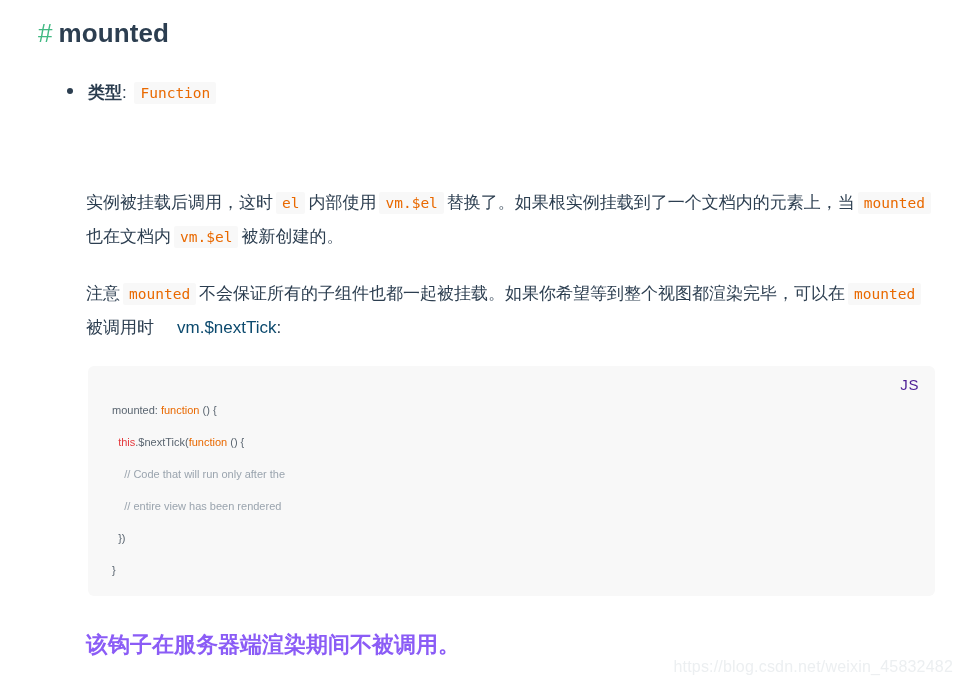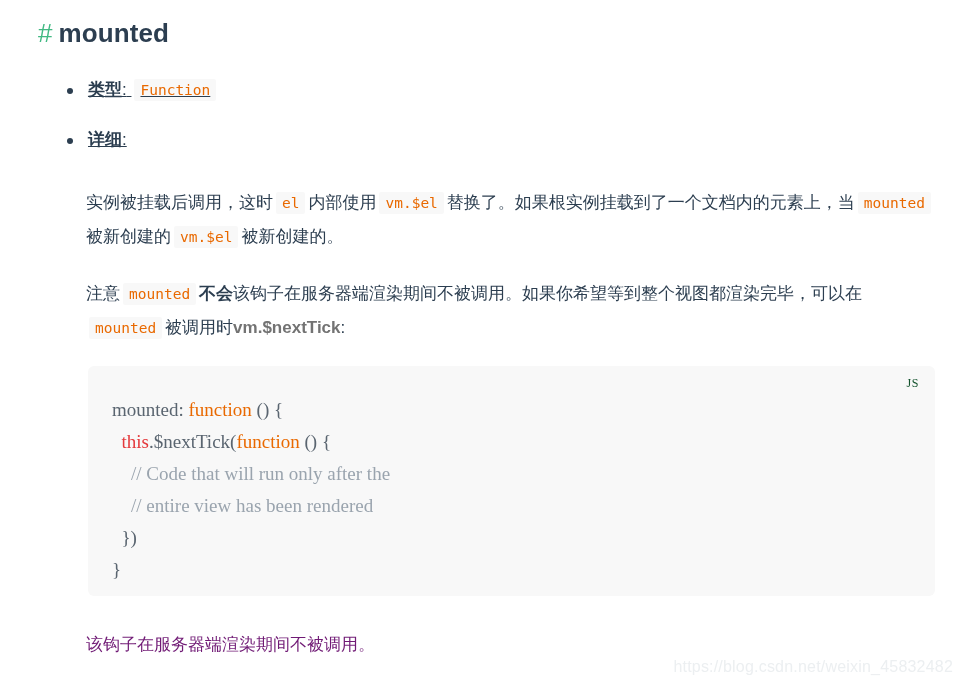--- a/index.html
+++ b/index.html
@@ -45,23 +45,22 @@
   .bullets {
     position: absolute;
     left: 64px;
     top: 76px;
     width: 880px;
   }
   .bullet-row {
     position: relative;
     padding-left: 24px;
     font-size: 17px;
-    line-height: 28px;
+    line-height: 33px;
     margin-bottom: 22px;
-    text-decoration: underline;
   }
   .bullet-row::before {
     content: "";
     position: absolute;
     left: 3px;
     top: 12px;
     width: 6px;
     height: 6px;
     border-radius: 50%;
     background: #2c3e50;
@@ -93,72 +92,73 @@
     top: 186px;
     width: 854px;
   }
   .para {
     font-size: 17px;
     line-height: 33px;
     color: #2c3e50;
     margin: 0 0 23px 0;
     text-align: left;
   }
-  .para b { font-weight: bold; }
+  .para b { font-weight: normal; }
   a.vuelink {
-    color: #737373;
-    font-weight: bold;
+    color: #0c4a6e;
+    font-weight: normal;
     text-decoration: none;
+    margin-left: 23px;
   }
 
   
   .codeblock {
     position: absolute;
     left: 88px;
     top: 366px;
     width: 847px;
     height: 230px;
     background: #f8f8f8;
     border-radius: 6px;
     box-sizing: border-box;
   }
   .code-lang {
     position: absolute;
     right: 16px;
     top: 10px;
-    font-size: 12px;
-    font-family: Liberation Serif, serif;
-    color: #14532d;
+    font-size: 15px;
+    font-family: Liberation Sans, sans-serif;
+    color: #4c1d95;
     letter-spacing: 0.6px;
     text-transform: uppercase;
   }
   pre.code {
     margin: 0;
     padding: 28px 0 0 24px;
-    font-family: Liberation Serif, serif;
-    font-size: 19px;
+    font-family: Liberation Sans, sans-serif;
+    font-size: 11px;
     line-height: 32px;
     color: #5a6570;
     white-space: pre;
     overflow: hidden;
   }
   .tok-kw { color: #e96900; }
   .tok-this { color: #e4393c; }
   .tok-plain { color: #5a6570; }
   .tok-punct { color: #5a6570; }
   .tok-comment { color: #9aa4ae; }
 
   
   .closing {
     position: absolute;
     left: 86px;
     top: 631px;
-    font-size: 17px;
-    font-weight: normal;
-    color: #701a75;
+    font-size: 22px;
+    font-weight: bold;
+    color: #8b5cf6;
     line-height: 28px;
     white-space: nowrap;
   }
 
   
   .watermark {
     position: absolute;
     right: 8px;
     bottom: 4px;
     font-size: 16px;
@@ -178,31 +178,28 @@
     <span class="anchor">#</span><span>mounted</span>
   </div>
 
   <div class="bullets">
 
     <div class="bullet-row">
       <span class="bullet-label">类型</span><span class="colon">:</span>
       <code class="inline">Function</code>
     </div>
 
-    <div class="bullet-row">
-      <span class="bullet-label">详细</span><span class="colon">:</span>
-    </div>
 
   </div>
 
   <div class="detail-block">
 
-    <p class="para"><span>实例被挂载后调用，这时</span><code class="inline">el</code><span>内部使用</span><code class="inline">vm.$el</code><span>替换了。如果根实例挂载到了一个文档内的元素上，当</span><code class="inline">mounted</code><span>被新创建的</span><code class="inline">vm.$el</code><span>被新创建的。</span></p>
-
-    <p class="para"><span>注意</span><code class="inline">mounted</code><b>不会</b><span>该钩子在服务器端渲染期间不被调用。如果你希望等到整个视图都渲染完毕，可以在</span><code class="inline">mounted</code><span>被调用时</span><a href="#" class="vuelink">vm.$nextTick</a><span>:</span></p>
+    <p class="para"><span>实例被挂载后调用，这时</span><code class="inline">el</code><span>内部使用</span><code class="inline">vm.$el</code><span>替换了。如果根实例挂载到了一个文档内的元素上，当</span><code class="inline">mounted</code><span>也在文档内</span><code class="inline">vm.$el</code><span>被新创建的。</span></p>
+
+    <p class="para"><span>注意</span><code class="inline">mounted</code><b>不会</b><span>保证所有的子组件也都一起被挂载。如果你希望等到整个视图都渲染完毕，可以在</span><code class="inline">mounted</code><span>被调用时</span><a href="#" class="vuelink">vm.$nextTick</a><span>:</span></p>
 
   </div>
 
   <div class="codeblock">
     <div class="code-lang">JS</div>
     <pre class="code"><span class="tok-plain">mounted: </span><span class="tok-kw">function</span><span class="tok-punct"> () {</span>
   <span class="tok-this">this</span><span class="tok-plain">.$nextTick(</span><span class="tok-kw">function</span><span class="tok-punct"> () {</span>
     <span class="tok-comment">// Code that will run only after the</span>
     <span class="tok-comment">// entire view has been rendered</span>
   <span class="tok-punct">})</span>

